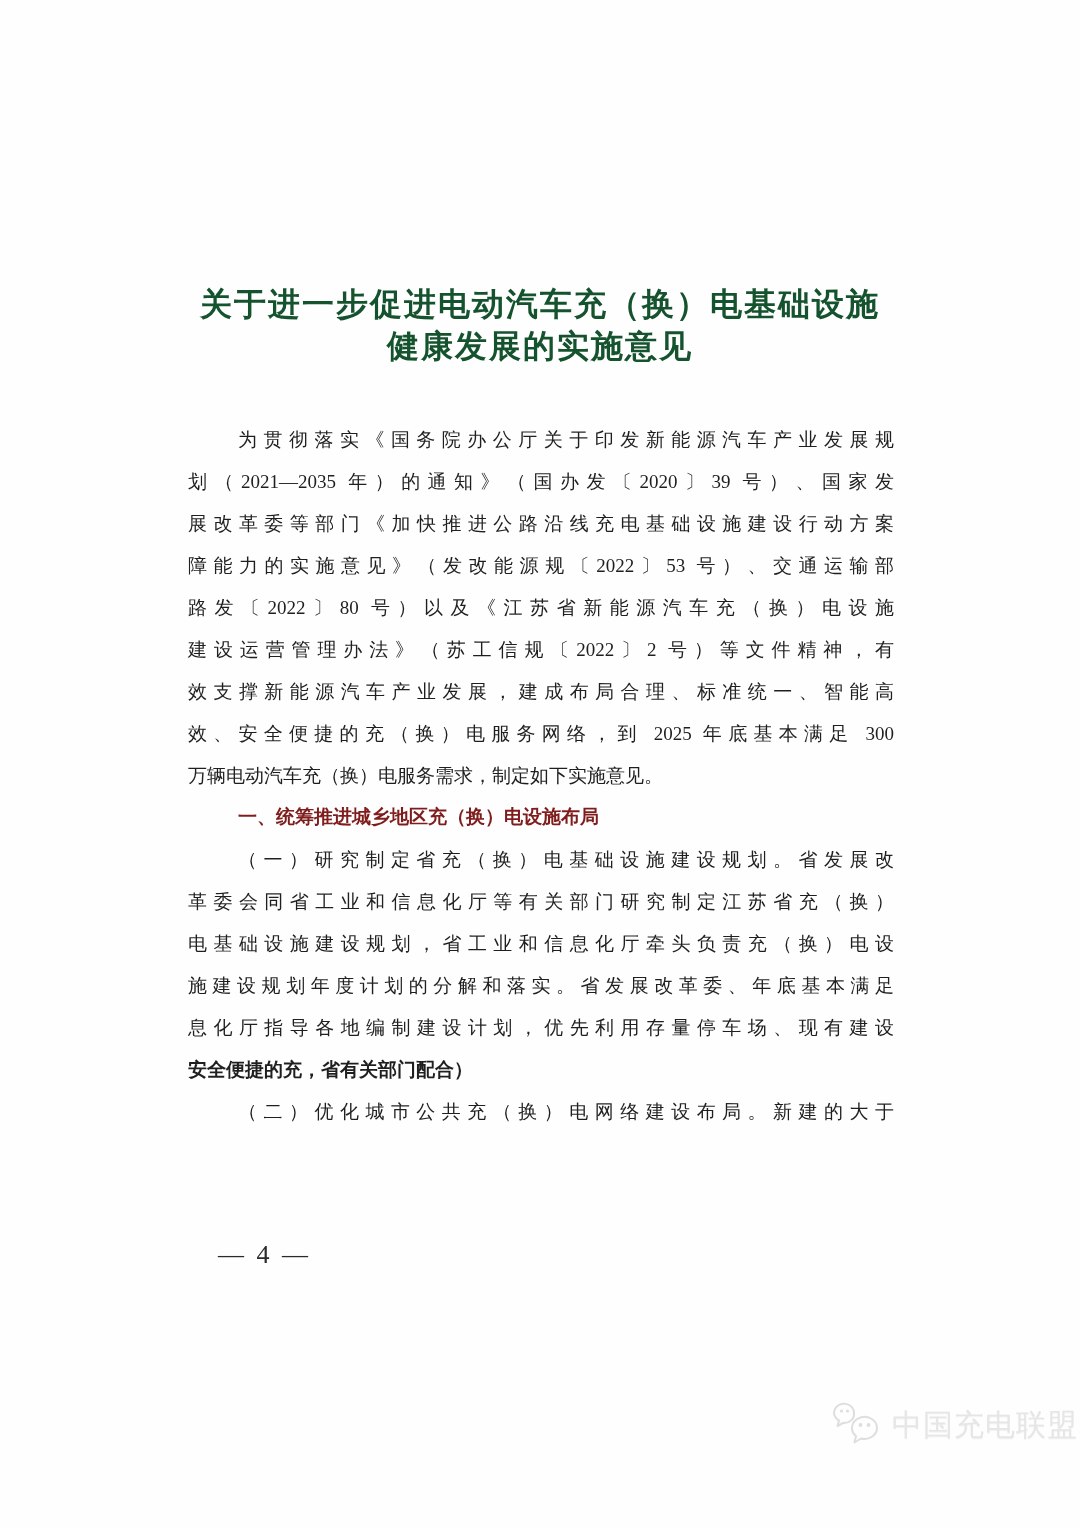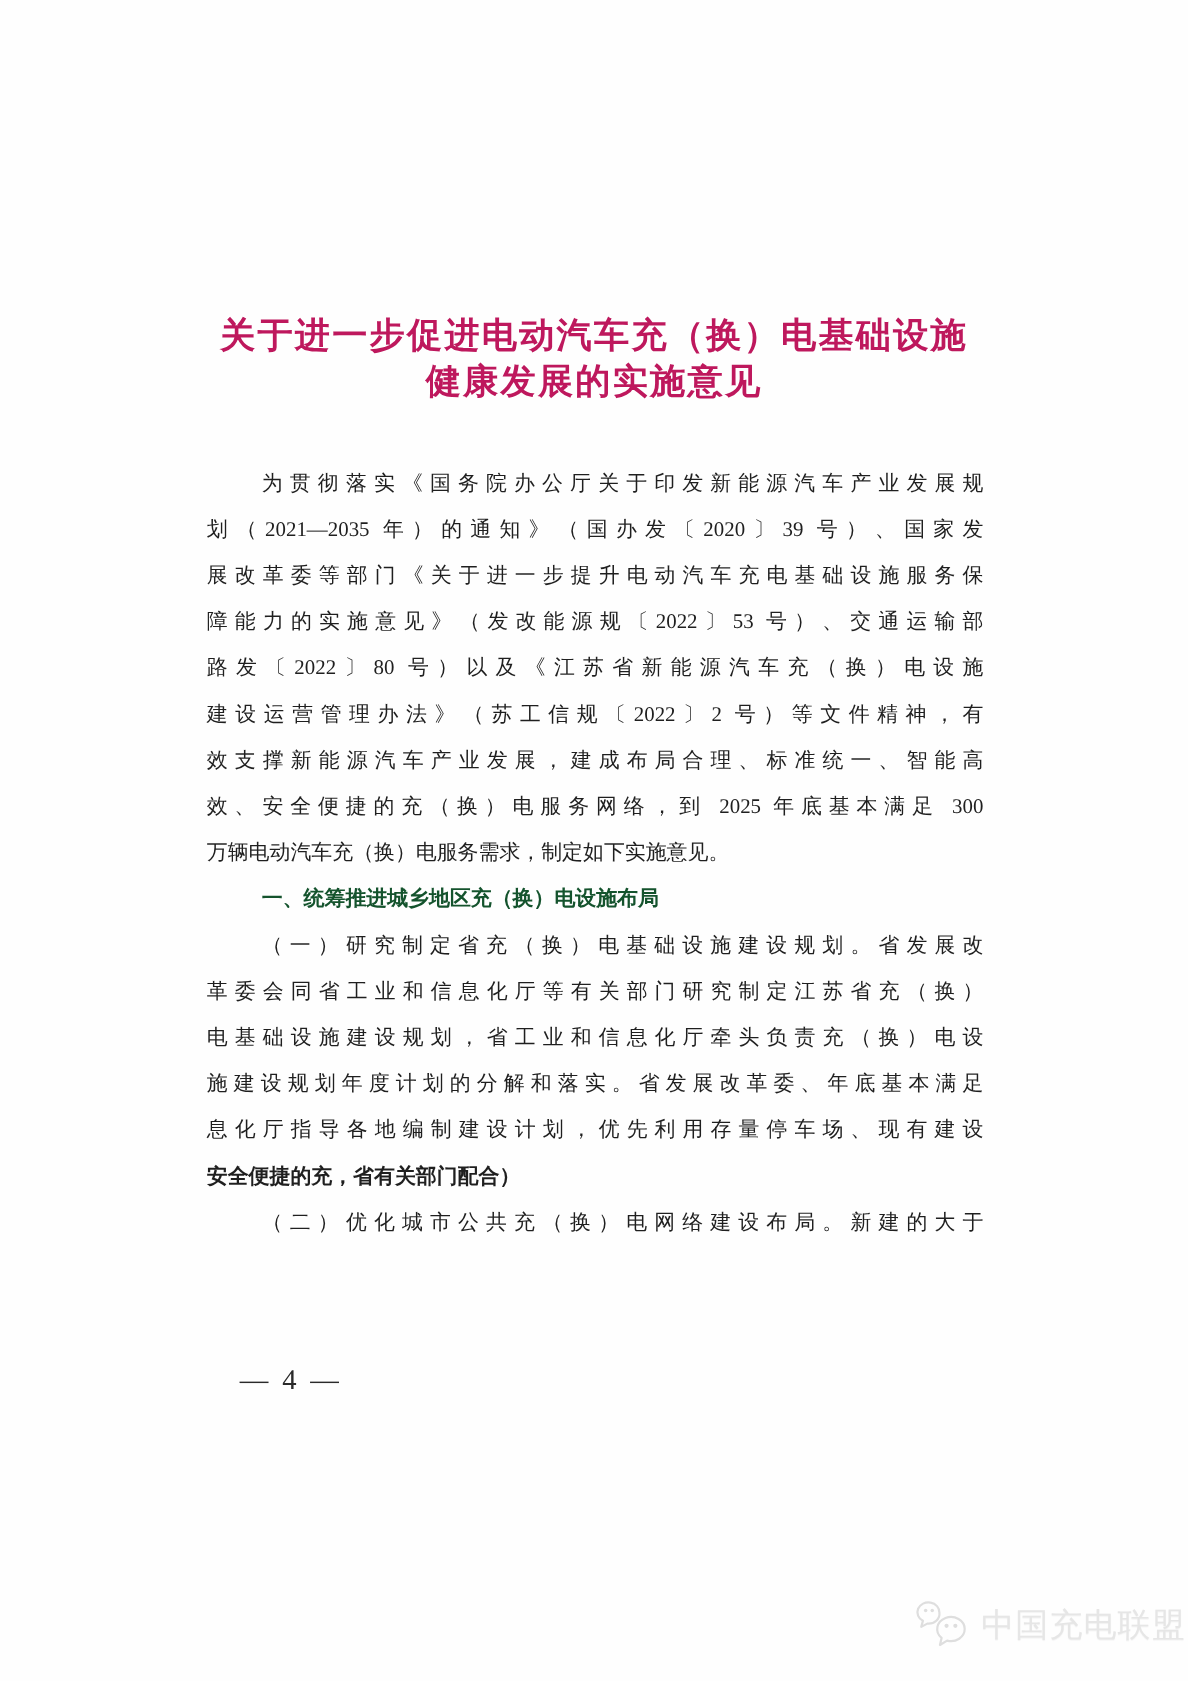--- a/index.html
+++ b/index.html
@@ -12,21 +12,21 @@
   .page {
     position: relative;
     width: 1080px; height: 1528px;
     background: #fefefe;
   }
   
   .doc-title {
     position: absolute;
     top: 283px; left: 0; width: 1080px;
     text-align: center;
-    color: #be185d;
+    color: #14532d;
   }
   .doc-title .title-line {
     font-size: 32px;
     line-height: 42px;
     font-weight: bold;
     letter-spacing: 2px;
   }
   
   .doc-body {
     position: absolute;
@@ -40,39 +40,39 @@
     text-align: justify;
     text-align-last: justify;
     white-space: nowrap;
   }
   .line.last { text-align-last: left; }
   .line.indent { text-indent: 50px; }
   .line.heading {
     font-family: Liberation Mono, monospace;
     font-weight: bold;
     text-align-last: left;
-    color: #14532d;
+    color: #7f1d1d;
   }
   .seg-bold {
     font-weight: bold;
     font-family: "Liberation Sans", sans-serif;
   }
   
   .page-number {
     position: absolute;
     top: 1240px; left: 218px;
     font-size: 26px;
     line-height: 30px;
     color: #2a2a2a;
     letter-spacing: 3px;
   }
   
   .watermark {
     position: absolute;
-    top: 1455px; left: 832px;
+    top: 1402px; left: 832px;
     display: flex;
     align-items: center;
     gap: 8px;
   }
   .watermark .wm-icon { display: block; }
   .watermark .wm-label {
     font-family: "Liberation Sans", sans-serif;
     font-size: 30px;
     line-height: 46px;
     color: #e6e6e6;
@@ -86,21 +86,21 @@
 <div class="page">
 
   <div class="doc-title">
     <div class="title-line">关于进一步促进电动汽车充（换）电基础设施</div>
     <div class="title-line">健康发展的实施意见</div>
   </div>
 
   <div class="doc-body">
       <div class="line indent"><span>为贯彻落实《国务院办公厅关于印发新能源汽车产业发展规</span></div>
       <div class="line"><span>划（2021—2035 年）的通知》（国办发〔2020〕39 号）、国家发</span></div>
-      <div class="line"><span>展改革委等部门《关于进一步提升电动汽车充电基础设施服务保</span></div>
+      <div class="line"><span>展改革委等部门《加快推进公路沿线充电基础设施建设行动方案</span></div>
       <div class="line"><span>障能力的实施意见》（发改能源规〔2022〕53 号）、交通运输部</span></div>
       <div class="line"><span>路发〔2022〕80 号）以及《江苏省新能源汽车充（换）电设施</span></div>
       <div class="line"><span>建设运营管理办法》（苏工信规〔2022〕2 号）等文件精神，有</span></div>
       <div class="line"><span>效支撑新能源汽车产业发展，建成布局合理、标准统一、智能高</span></div>
       <div class="line"><span>效、安全便捷的充（换）电服务网络，到 2025 年底基本满足 300</span></div>
       <div class="line last"><span>万辆电动汽车充（换）电服务需求，制定如下实施意见。</span></div>
       <div class="line indent last heading"><span>一、统筹推进城乡地区充（换）电设施布局</span></div>
       <div class="line indent"><span>（一）研究制定省充（换）电基础设施建设规划。省发展改</span></div>
       <div class="line"><span>革委会同省工业和信息化厅等有关部门研究制定江苏省充（换）</span></div>
       <div class="line"><span>电基础设施建设规划，省工业和信息化厅牵头负责充（换）电设</span></div>

